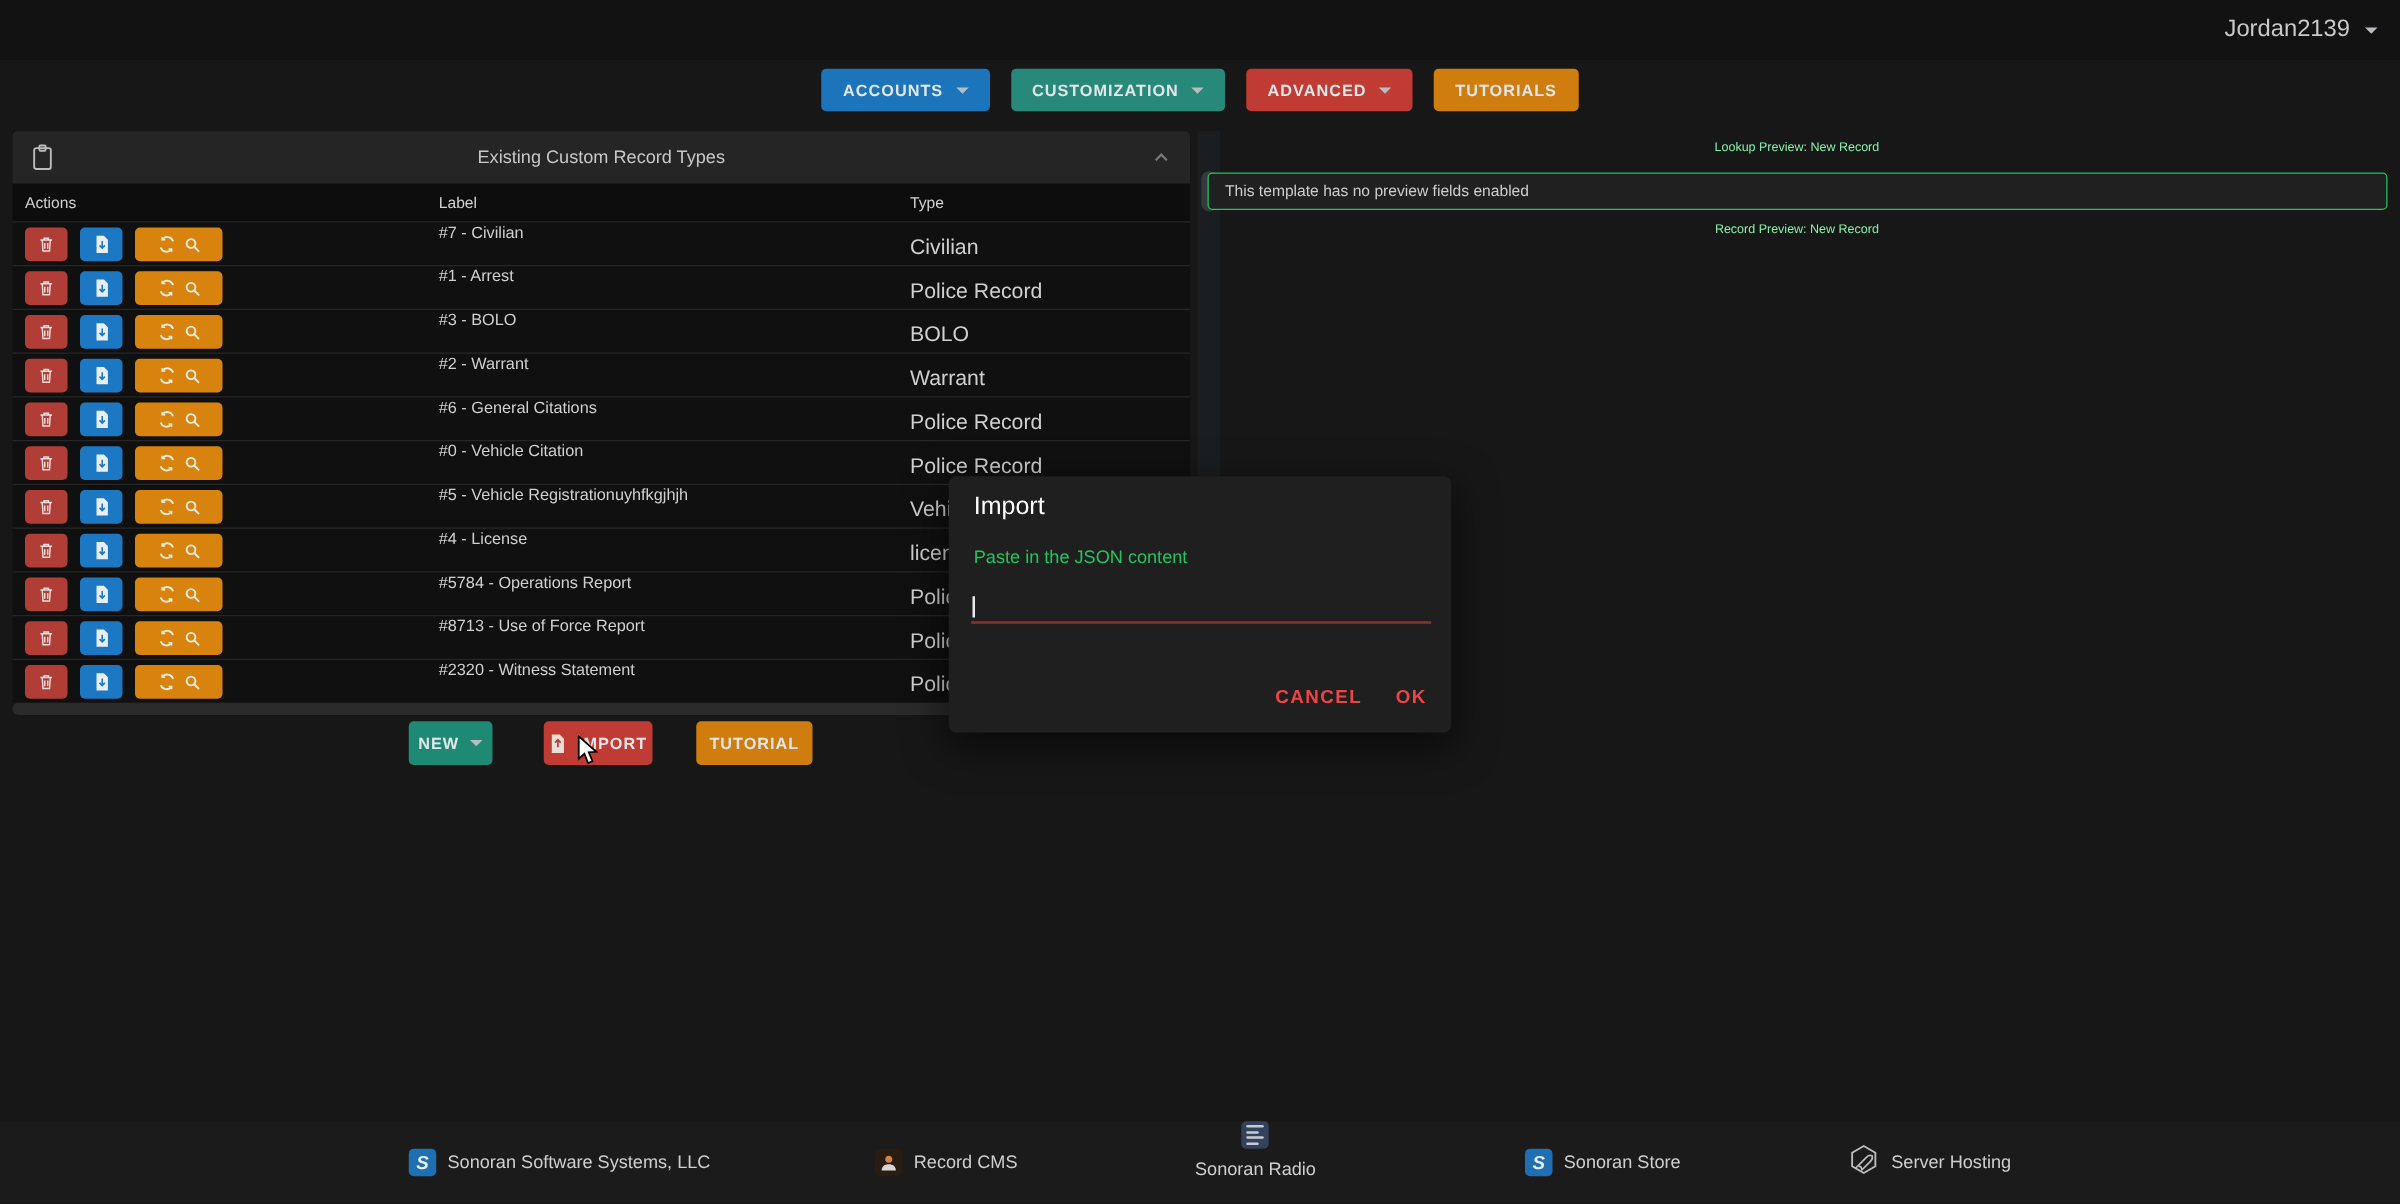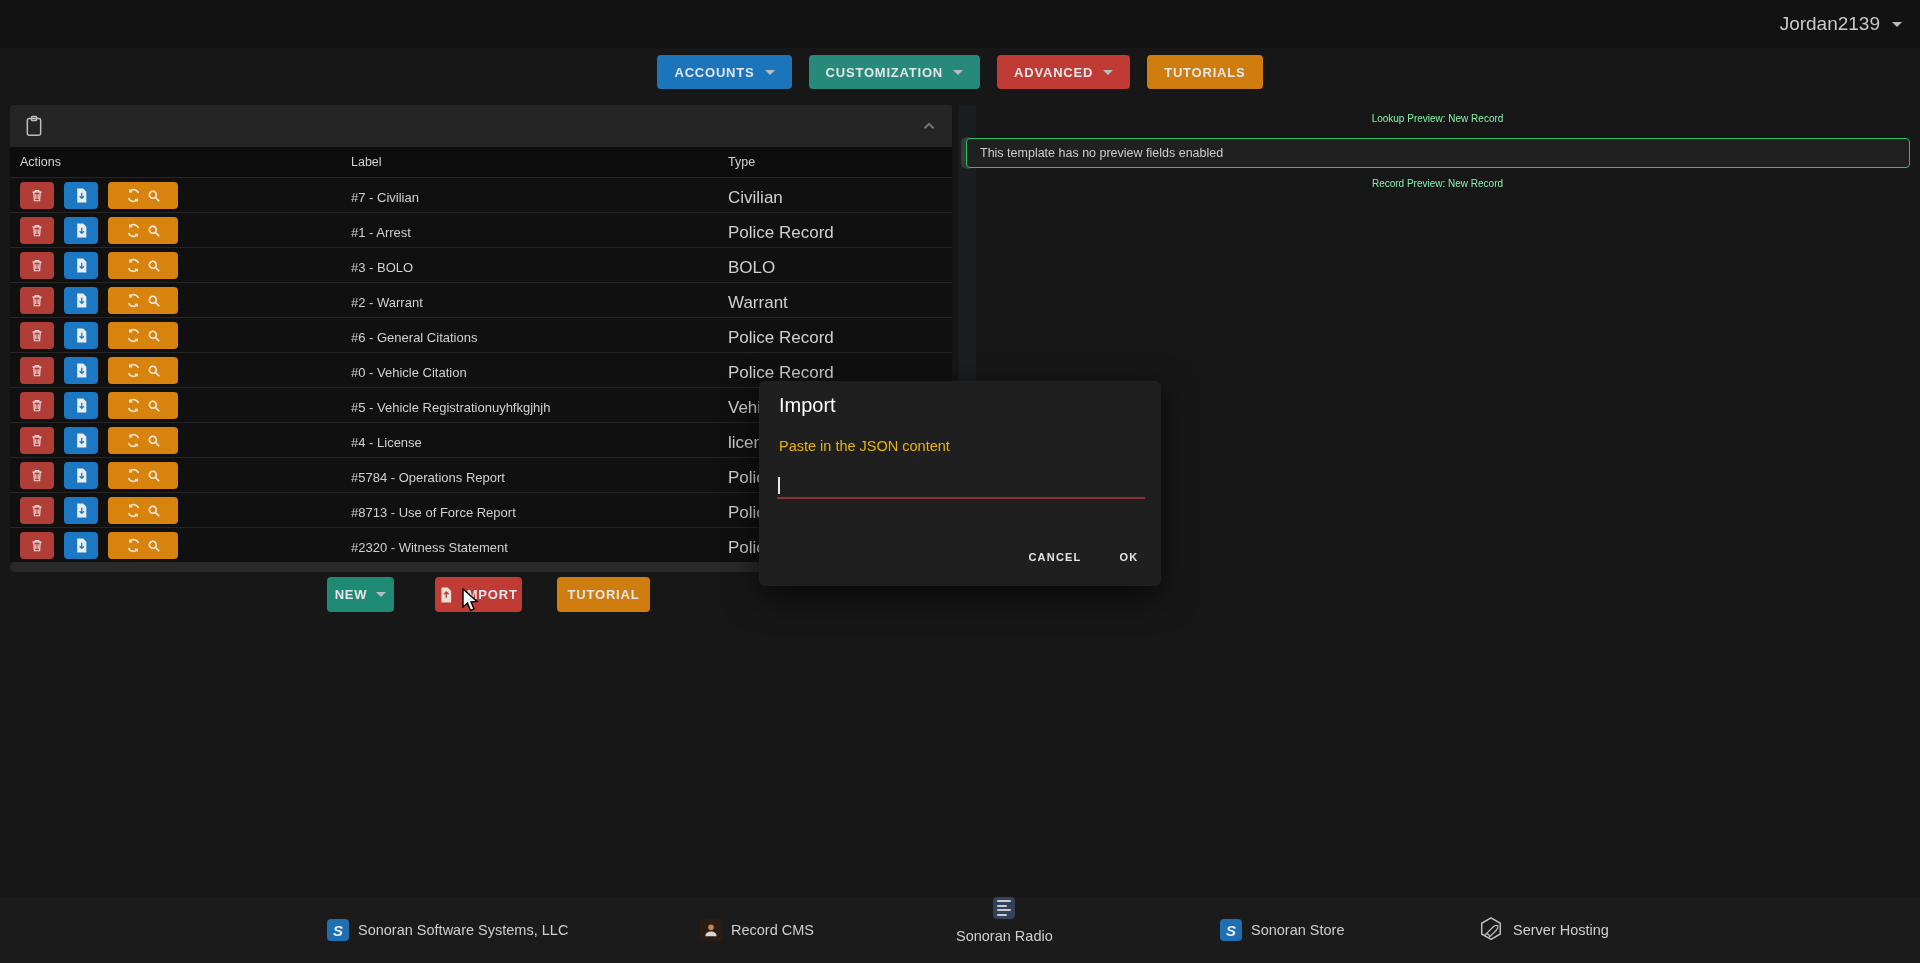--- a/index.html
+++ b/index.html
@@ -28,21 +28,21 @@
   .panel { position:absolute; left:10px; top:105px; width:942px; }
   .panel-header { height:42px; background:#252525; border-radius:4px 4px 0 0; position:relative; display:flex; align-items:center; }
   .panel-header .clip { position:absolute; left:14px; top:9px; color:#bdbdbd; }
   .panel-title { width:100%; text-align:center; color:#c8c8c8; font-size:14.5px; }
   .panel-collapse { position:absolute; right:14px; top:12px; color:#777; background:none; border:none; cursor:pointer; }
   .col-head { height:30px; background:#0d0d0d; position:relative; color:#d2d2d2; font-size:12.5px; }
   .col-head span { position:absolute; top:8px; }
   .ch-actions { left:10px; } .ch-label { left:341px; } .ch-type { left:718px; }
 
   .trow { position:relative; height:35px; background:#101010; border-top:1px solid #262626; }
-  .trow .cell-label { position:absolute; left:341px; top:12px; font-size:13px; color:#d0d0d0; white-space:nowrap; }
+  .trow .cell-label { position:absolute; left:341px; top:0; font-size:13px; color:#d0d0d0; white-space:nowrap; }
   .trow .cell-type  { position:absolute; left:718px; top:10px; font-size:17px; color:#d0d0d0; white-space:nowrap; }
   .abtn { position:absolute; top:4px; height:27px; border:none; border-radius:4px; color:rgba(255,255,255,.82); display:flex; align-items:center; justify-content:center; gap:6px; cursor:pointer; }
   .abtn-del { left:10px; width:34px; background:#b03e37; }
   .abtn-exp { left:54px; width:34px; background:#1d78c4; }
   .abtn-edit { left:98px; width:70px; background:#d9830f; }
   .hscroll { height:10px; background:#2a2a2a; border-radius:5px; }
 
   
   .vscroll { position:absolute; left:958px; top:105px; width:18px; height:467px; background:#1b1e20; }
   .vscroll .thumb { position:absolute; left:3px; top:32px; width:13px; height:32px; background:#34393e; border-radius:6px; }
@@ -57,24 +57,24 @@
   
   .preview-col { position:absolute; left:955px; top:105px; width:965px; }
   .preview-title { text-align:center; color:#86efac; font-size:10px; }
   .pt-lookup { position:absolute; left:0; top:8px; width:100%; }
   .pt-record { position:absolute; left:0; top:73px; width:100%; }
   .preview-box { position:absolute; left:11px; top:33px; width:944px; height:30px; background:#202020; border:1px solid #22c55e; border-radius:4px; display:flex; align-items:center; padding-left:13px; color:#cdcdcd; font-size:12.5px; }
 
   
   .modal { position:absolute; left:759px; top:381px; width:402px; height:205px; background:#1f1f1f; border-radius:6px; box-shadow:0 10px 34px rgba(0,0,0,.65); }
   .modal-title { position:absolute; left:20px; top:13px; color:#fff; font-size:20px; font-weight:500; }
-  .modal-label { position:absolute; left:20px; top:57px; color:#eab308; font-size:14.5px; }
+  .modal-label { position:absolute; left:20px; top:57px; color:#22c55e; font-size:14.5px; }
   .modal-input { position:absolute; left:18px; top:92px; width:368px; height:26px; background:transparent; border:none; border-bottom:2px solid #8b3330; color:#eaeaea; font-size:14px; font-family:inherit; caret-color:#fff; outline:none; padding:0 1px; }
   .input-caret { position:absolute; left:19px; top:96px; width:2px; height:17px; background:#e8e8e8; }
-  .modal-btn { position:absolute; top:162px; height:28px; background:none; border:none; color:#e5e5e5; font-size:11px; font-weight:700; letter-spacing:1.2px; cursor:pointer; font-family:inherit; }
+  .modal-btn { position:absolute; top:162px; height:28px; background:none; border:none; color:#ef4444; font-size:15px; font-weight:700; letter-spacing:1.2px; cursor:pointer; font-family:inherit; }
   .mb-cancel { left:252px; width:88px; }
   .mb-ok { left:350px; width:40px; }
 
   
   .footer { position:absolute; left:0; top:897px; width:1920px; height:66px; background:#1b1b1b; }
   .f-item { position:absolute; top:0; height:66px; display:flex; align-items:center; gap:9px; color:#cfcfcf; font-size:14.5px; cursor:pointer; }
   .fi-1 { left:327px; } .fi-2 { left:700px; } .fi-3 { left:956px;flex-direction:column; } .fi-4 { left:1220px; } .fi-5 { left:1478px; }
   .sq-icon { width:22px; height:22px; border-radius:4px; display:flex; align-items:center; justify-content:center; }
   .sq-blue { background:#1f6fb2; color:#e8eef4; font-weight:800; font-size:15px; font-style:italic; }
   .sq-cms { background:#2b1c12; }
@@ -113,20 +113,21 @@
   </div>
 
   <div class="panel">
     <div class="panel-header">
       <span class="clip">
         <svg width="20" height="24" viewBox="0 0 24 28" fill="none" stroke="currentColor" stroke-width="1.8">
             <rect x="4" y="5" width="16" height="20" rx="2"></rect>
             <rect x="9" y="2.5" width="6" height="5" rx="1"></rect>
           </svg>
       </span>
+      <div class="panel-title">Existing Custom Record Types</div>
       <button class="panel-collapse">
         <svg width="18" height="18" viewBox="0 0 24 24" fill="none" stroke="currentColor" stroke-width="2.4">
             <polyline points="6,15 12,9 18,15"></polyline>
           </svg>
       </button>
     </div>
     <div class="col-head">
       <span class="ch-actions">Actions</span>
       <span class="ch-label">Label</span>
       <span class="ch-type">Type</span>

